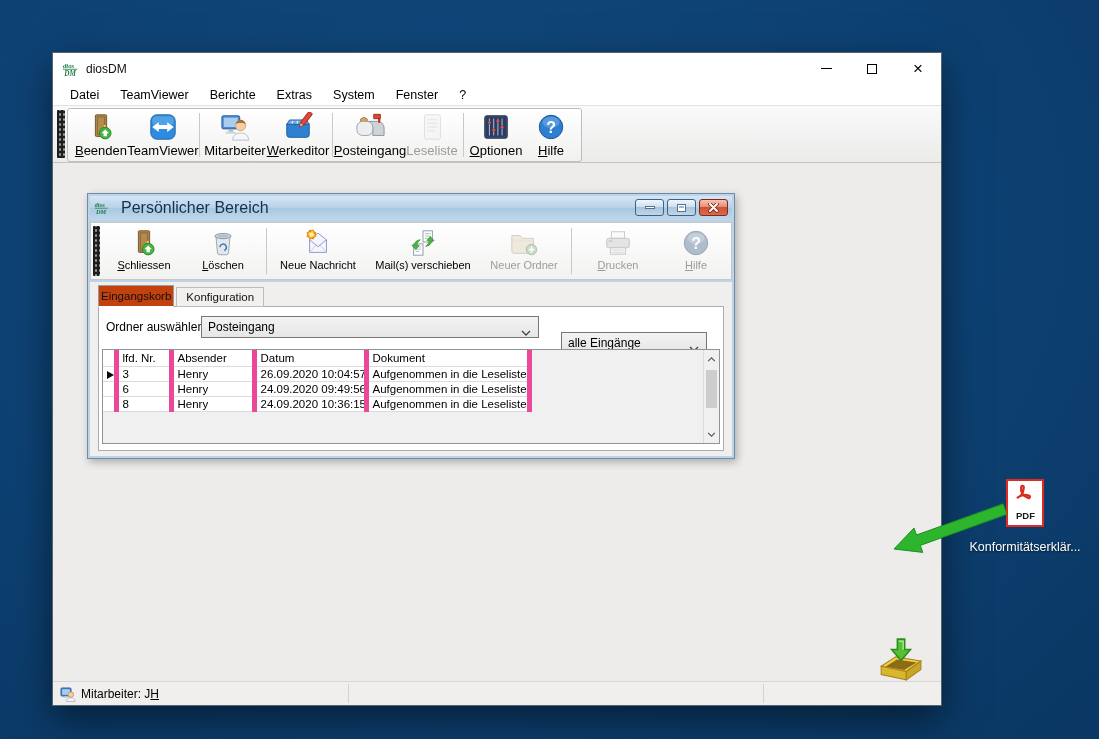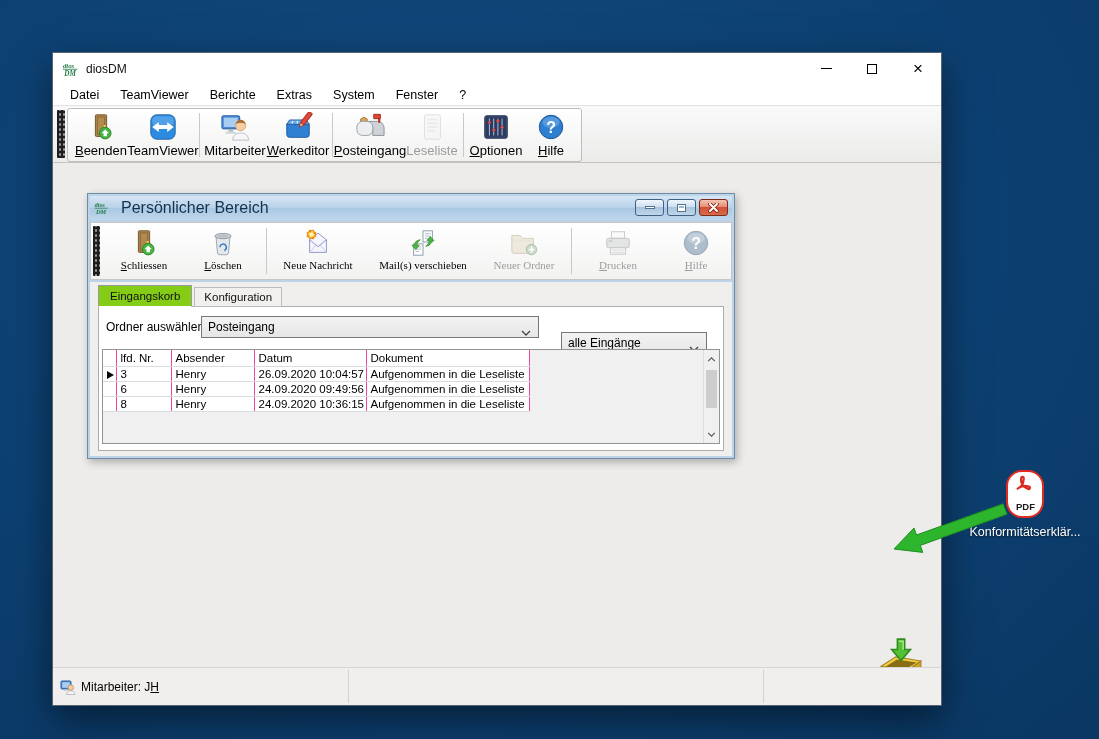--- a/index.html
+++ b/index.html
@@ -3,22 +3,22 @@
 <meta charset="utf-8">
 <style>
   html,body{margin:0;padding:0;}
   *{box-sizing:border-box;}
   body{font-family:"Liberation Sans","DejaVu Sans",sans-serif;}
   #stage{position:relative;width:1099px;height:739px;overflow:hidden;
          background:radial-gradient(ellipse at 40% 30%, #12497d 0%, #0d4173 55%, #0a3763 100%);}
 
   
   .pdf-shortcut{position:absolute;left:958px;top:466px;width:134px;text-align:center;}
-  .pdf-page{position:relative;width:38px;height:48px;margin:4px auto;background:#fff;
-            border:2.5px solid #e02b20;border-radius:16px;}
+  .pdf-page{position:relative;width:38px;height:48px;margin:13px auto;background:#fff;
+            border:2.5px solid #e02b20;border-radius:0;}
   .pdf-label{margin-top:7px;color:#fff;font-size:12.5px;text-shadow:0 1px 2px rgba(0,0,0,.65);white-space:nowrap;}
   .annotation-arrow{position:absolute;left:0;top:0;pointer-events:none;z-index:60;}
 
   
   .window{position:absolute;left:52px;top:52px;width:890px;height:654px;background:#efeeec;
           border:1px solid #55646f;box-shadow:0 14px 36px rgba(0,0,0,.5);z-index:5;}
   .titlebar{position:absolute;left:0;top:0;right:0;height:32px;background:#fff;display:flex;align-items:center;}
   .app-logo{margin:0 6px 0 9px;display:inline-flex;}
   .app-title{font-size:12px;color:#111;}
   .win-controls{position:absolute;right:0;top:0;height:31px;display:flex;}
@@ -40,21 +40,21 @@
             background:linear-gradient(#ffffff,#f1f1f0);border:1px solid #bdbdbd;border-radius:3px;padding:0 4px;}
   .tb-btn{display:flex;flex-direction:column;align-items:center;justify-content:flex-start;padding-top:3px;white-space:nowrap;}
   .tb-icon{width:30px;height:30px;display:block;}
   .tb-label{font-size:13px;color:#000;margin-top:1px;}
   .tb-sep{width:1px;background:#c9c9c9;margin:4px 3px;}
   .tb-btn.disabled .tb-label{color:#9c9c9c;}
   .tb-btn.disabled .tb-icon{filter:grayscale(.85);opacity:.55;}
 
   .client{position:absolute;left:0;top:110px;right:0;height:520px;background:#edecea;}
 
-  .statusbar{position:absolute;left:0;right:0;bottom:0;height:38px;background:#f0efed;border-top:1px solid #d6d6d6;
+  .statusbar{position:absolute;left:0;right:0;bottom:0;height:24px;background:#f0efed;border-top:1px solid #d6d6d6;
              display:flex;align-items:center;font-size:12px;color:#000;}
   .sb-icon{margin:0 5px 0 7px;display:inline-flex;}
   .sb-sep{position:absolute;top:2px;bottom:2px;width:1px;background:#d2d2d2;}
 
   
   .mdi{position:absolute;left:34px;top:30px;width:648px;height:266px;background:#bcd3e8;
        border:1px solid #6d8ca8;box-shadow:2px 3px 8px rgba(0,0,0,.28);}
   .mdi-title{position:absolute;left:2px;top:2px;right:2px;height:24px;display:flex;align-items:center;
              background:linear-gradient(#d6e6f5,#b9d1e8 48%,#aac8e2 52%,#bfd7ec);}
   .mdi-title-text{font-size:16px;color:#12314f;margin-left:5px;}
@@ -64,42 +64,42 @@
   .mbtn.close{background:linear-gradient(#f6c4b2,#e58f77 45%,#cf5233 50%,#da6c4c);border-color:#7e2c18;}
   .glyph-mmin{width:10px;height:3px;background:#fff;border:1px solid #55718e;}
   .glyph-mrestore{width:9px;height:8px;border:1px solid #55718e;background:#fff;position:relative;}
   .glyph-mrestore:after{content:"";position:absolute;left:1px;right:1px;top:1px;height:2px;background:#9db7cf;}
 
   .mdi-toolbar{position:absolute;left:2px;top:28px;right:2px;height:58px;background:linear-gradient(#ffffff,#f2f2f1);
                border:1px solid #c6c6c6;}
   .mdi-toolbar .grip{left:2px;top:3px;bottom:3px;width:7px;}
   .mtb-row{position:absolute;left:13px;top:1px;height:54px;display:flex;align-items:stretch;}
   .mtb-btn{display:flex;flex-direction:column;align-items:center;padding-top:4px;white-space:nowrap;}
-  .mtb-btn .tb-label{font-size:11px;font-family:Liberation Serif, serif;}
+  .mtb-btn .tb-label{font-size:11px;}
   .mtb-sep{width:1px;background:#c9c9c9;margin:4px 4px;}
   .mtb-btn.disabled .tb-label{color:#9c9c9c;}
   .mtb-btn.disabled .tb-icon{filter:grayscale(.6);opacity:.6;}
 
   .mdi-body{position:absolute;left:2px;top:88px;right:2px;bottom:2px;background:#f0efee;}
   .tabs{position:absolute;left:8px;top:3px;display:flex;align-items:flex-end;z-index:2;}
   .tab{font-size:11.5px;padding:3px 9px 3px;border:1px solid #bdbdbd;background:#f1f0ef;color:#111;margin-right:2px;}
-  .tab.active{background:#84cc16;border-color:#9b9b9b;border-bottom-color:#fff;position:relative;z-index:3;padding:4px 11px;}
+  .tab.active{background:#c2410c;border-color:#9b9b9b;border-bottom-color:#fff;position:relative;z-index:3;padding:4px 2px;}
   .tabpage{position:absolute;left:8px;right:8px;top:24px;bottom:5px;background:#fff;border:1px solid #adadad;}
 
   .folder-row{position:absolute;left:0;right:0;top:0;height:40px;}
   .folder-label{position:absolute;left:7px;top:13px;font-size:12px;color:#000;white-space:nowrap;}
   .combo{position:absolute;top:9px;height:22px;border:1px solid #767676;background:linear-gradient(#f3f3f3,#e6e6e6);
          display:flex;align-items:center;font-size:12px;color:#000;padding-left:6px;}
   .combo .chev{position:absolute;right:7px;top:8px;}
   .combo1{left:102px;width:338px;}
   .combo2{left:462px;width:146px;margin-top:16px;}
 
   .grid{position:absolute;left:3px;right:3px;top:42px;bottom:6px;background:#f0f0f0;border:1px solid #8f9499;}
   table.mail{border-collapse:collapse;table-layout:fixed;width:426px;background:#fff;font-size:11.5px;color:#000;}
-  table.mail th,table.mail td{border-right:1px solid #ec4899;border-bottom:1px solid #d9dce0;
+  table.mail th,table.mail td{border-right:5px solid #ec4899;border-bottom:1px solid #d9dce0;
         padding:1px 4px;font-weight:normal;text-align:left;height:15px;overflow:hidden;white-space:nowrap;}
   table.mail th{height:16px;}
   td.sel,th.sel{padding:0;}
   td.num{text-align:right;padding-right:6px;}
   .row-marker{display:block;margin:3px auto 0;width:0;height:0;border-left:7px solid #0a0a0a;
               border-top:4.5px solid transparent;border-bottom:4.5px solid transparent;}
   .vscroll{position:absolute;right:0;top:0;bottom:0;width:16px;background:#f0f0f0;border-left:1px solid #dcdcdc;}
   .sarrow{position:absolute;left:0;right:0;height:16px;display:flex;align-items:center;justify-content:center;}
   .sarrow.up{top:1px;} .sarrow.down{bottom:1px;}
   .sthumb{position:absolute;left:2px;right:2px;top:20px;height:38px;background:#cdcdcd;}

